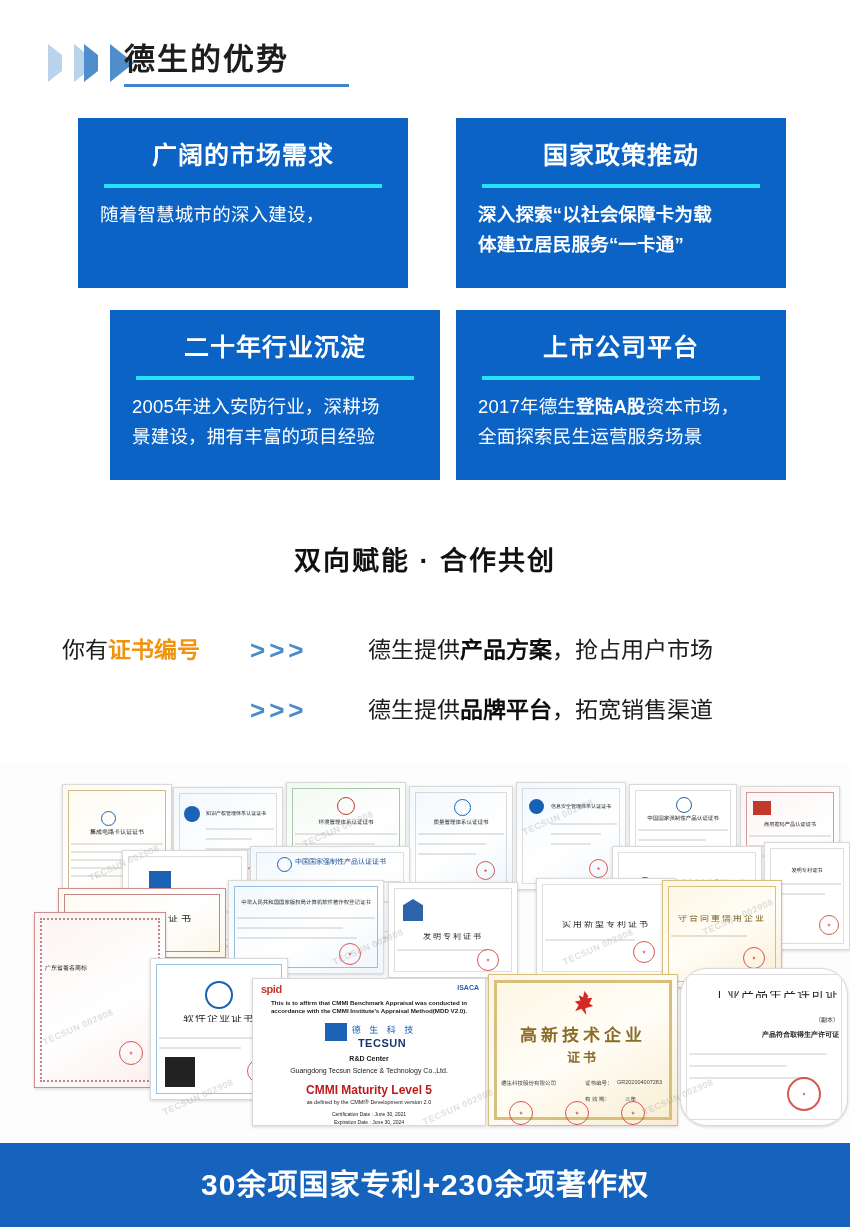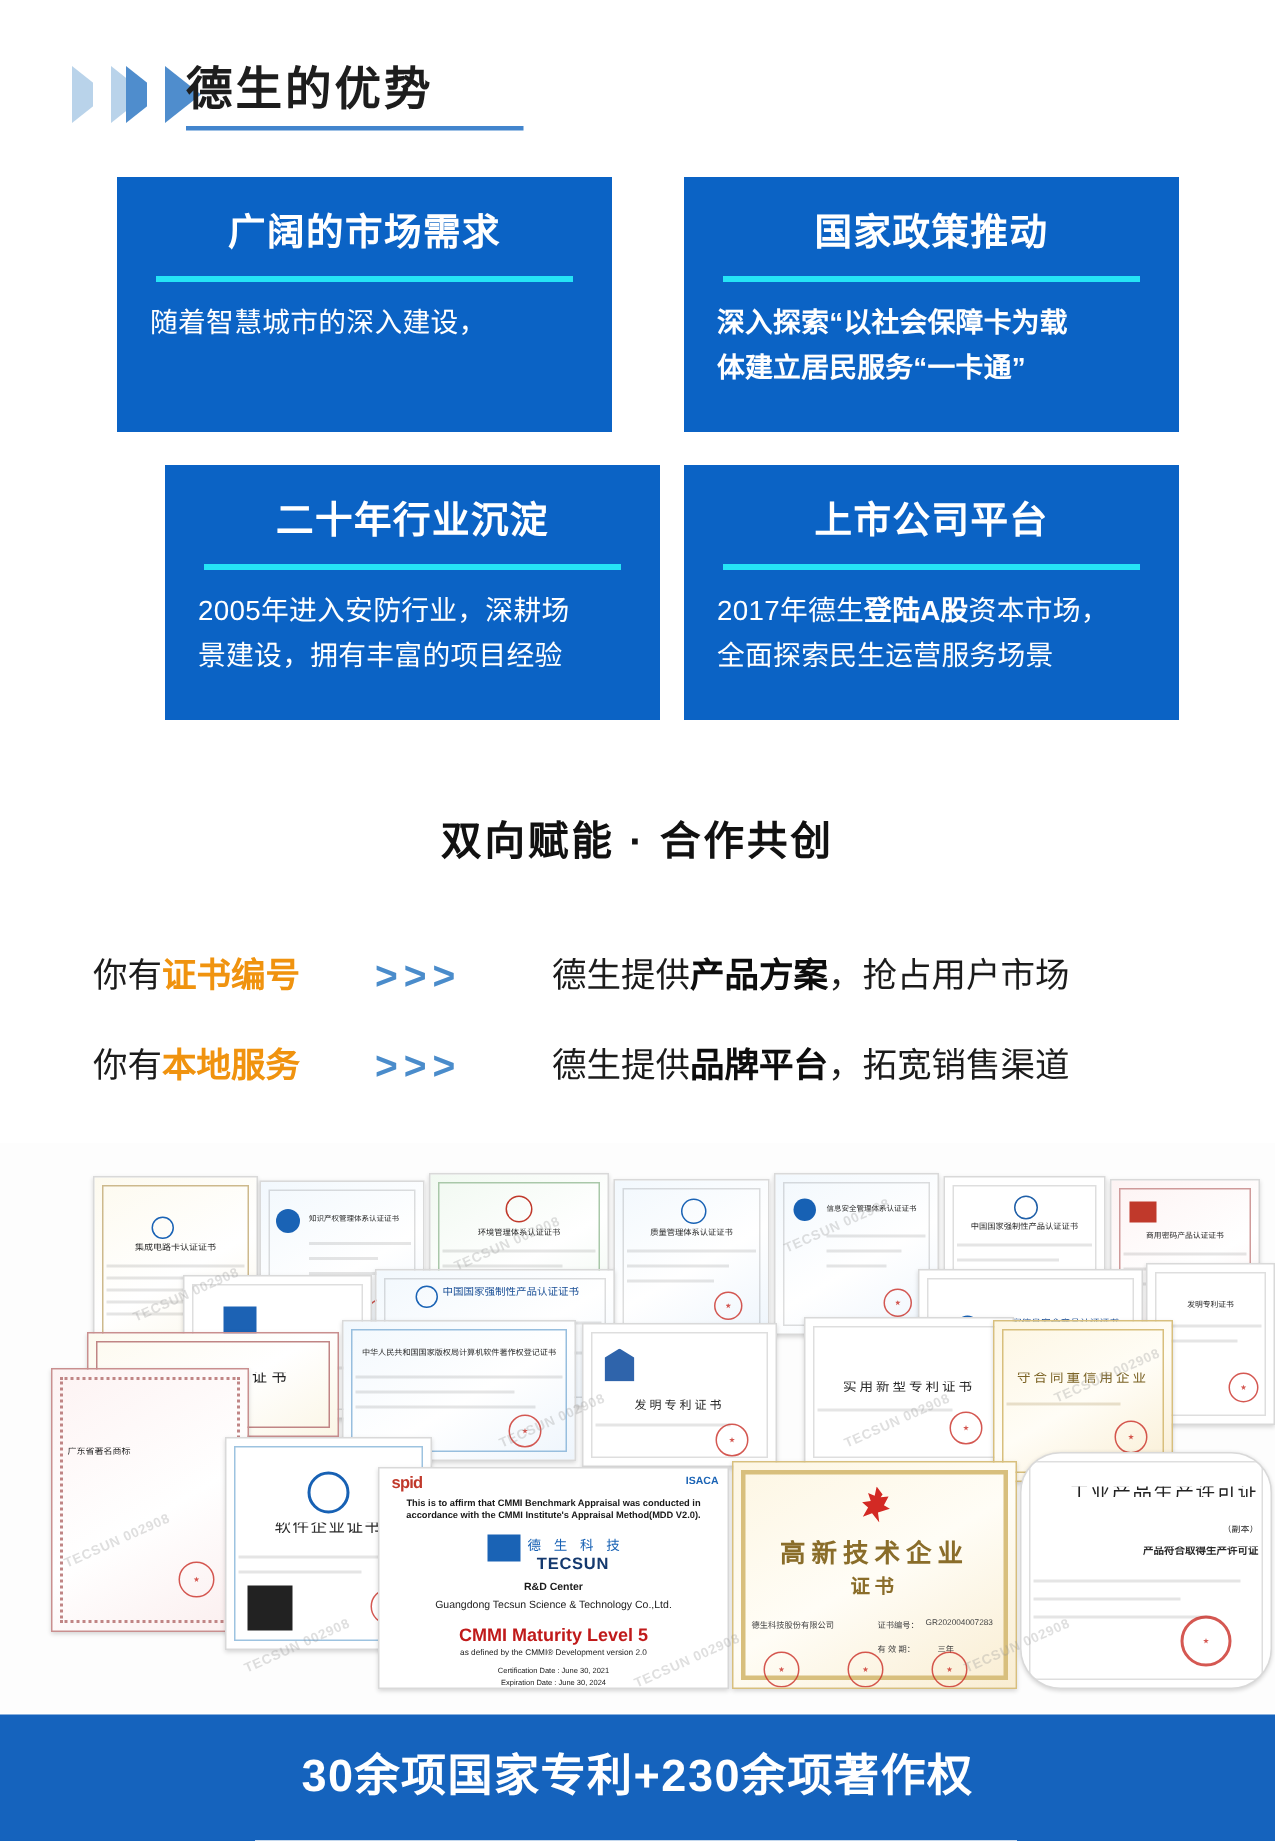--- a/index.html
+++ b/index.html
@@ -396,21 +396,20 @@
 <div class="synergy">
   <div class="synergy-title">双向赋能 · 合作共创</div>
 
   <div class="synergy-row r1">
     <span class="sy-left"><span>你有</span><span class="hl">证书编号</span></span>
     <span class="sy-arrows">&gt;&gt;&gt;</span>
     <span class="sy-right"><span>德生提供</span><b>产品方案</b><span>，抢占用户市场</span></span>
   </div>
 
   <div class="synergy-row r2">
-    <span class="sy-left"><span>你有</span><span class="hl">本地服务</span></span>
     <span class="sy-arrows">&gt;&gt;&gt;</span>
     <span class="sy-right"><span>德生提供</span><b>品牌平台</b><span>，拓宽销售渠道</span></span>
   </div>
 </div>
 
 <div class="collage">
 
   <div class="cert tint-cream" style="left:62px; top:22px; width:110px; height:118px;">
     <div class="inner-frame" style="border-color:#cdb98c;"></div>
     <div class="badge-circle" style="left:38px; top:26px; width:13px; height:13px;"></div>

